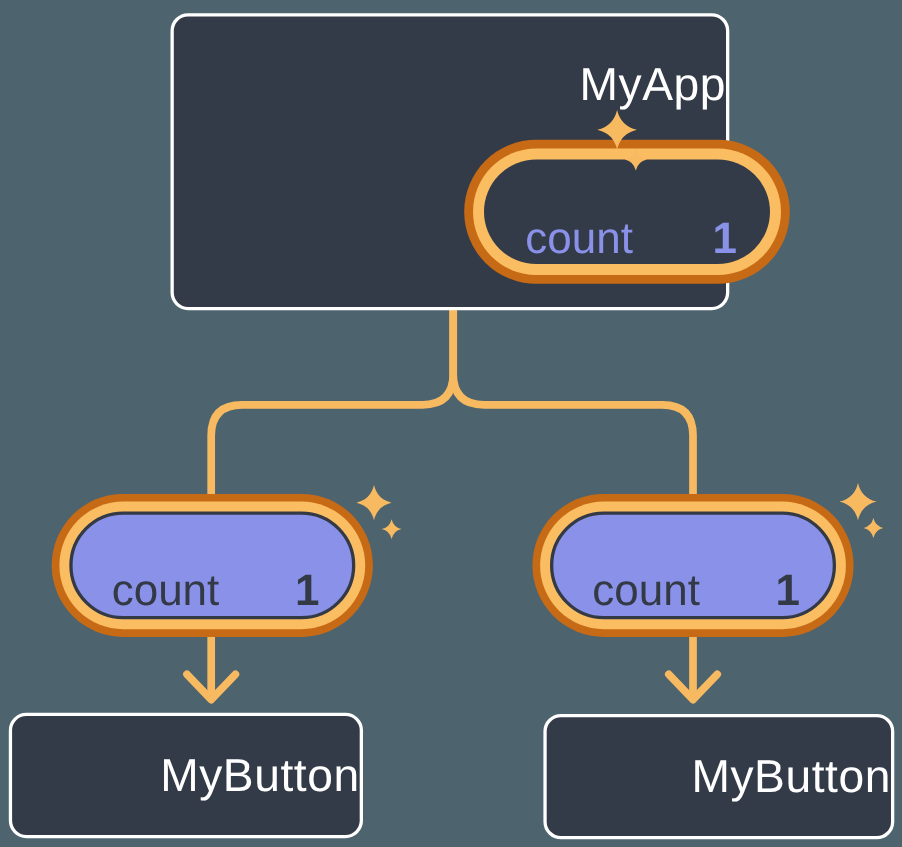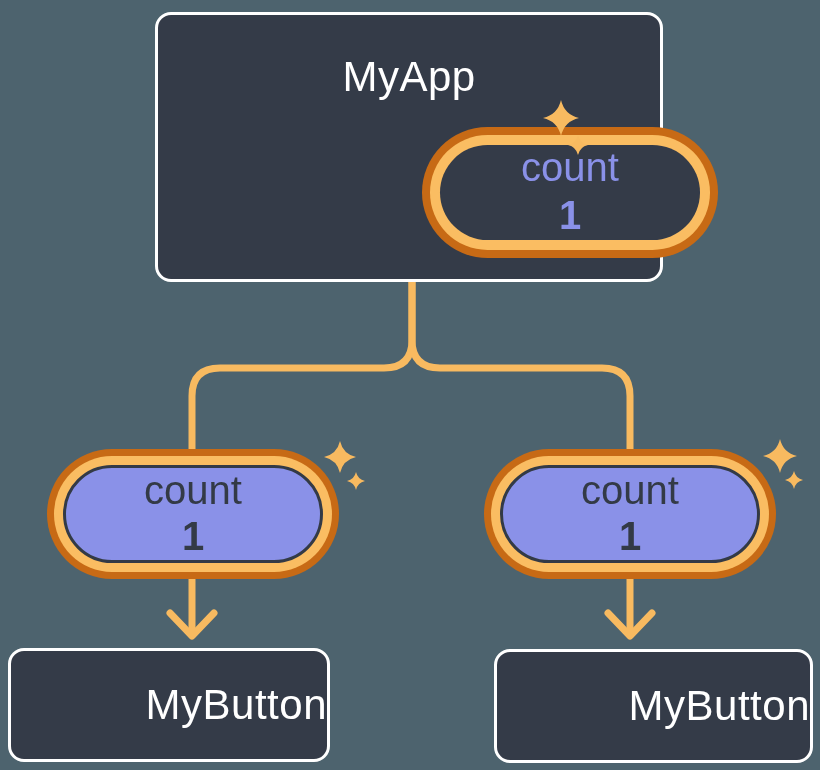--- a/index.html
+++ b/index.html
@@ -49,42 +49,41 @@
     color: var(--title-text);
     font-size: 42px;
     font-weight: 500;
     letter-spacing: 0.5px;
     white-space: nowrap;
   }
   .node--app .node-title {
     position: absolute;
     top: 38px;
     left: 0; right: 0;
-    text-align: center;
+    text-align: right;
   }
 
   
   .pill {
     position: absolute;
     border-radius: 999px;
     background: var(--ring-orange-dark);
     z-index: 2;
   }
   .pill-mid {
     width: 100%; height: 100%;
     border-radius: 999px;
     background: var(--ring-orange-light);
   }
   .pill-core {
     width: 100%; height: 100%;
     border-radius: 999px;
     display: flex;
     overflow: hidden;
-    align-items: center;
-    flex-direction: column;
+    align-items: flex-end;
   }
   .pill-cell {
     display: flex;
     align-items: center;
     justify-content: center;
     font-size: 40px;
     white-space: nowrap;
   }
   .cell-name { width: 66.5%; font-weight: 400; }
   .cell-value { flex: 1; font-weight: 700; }

